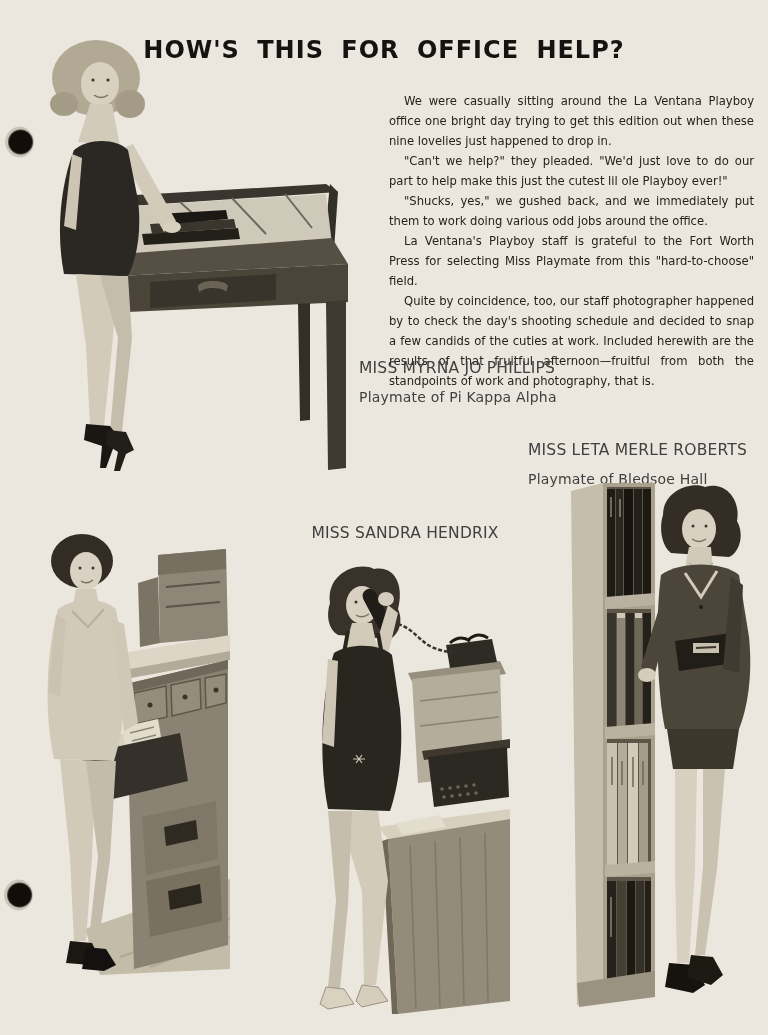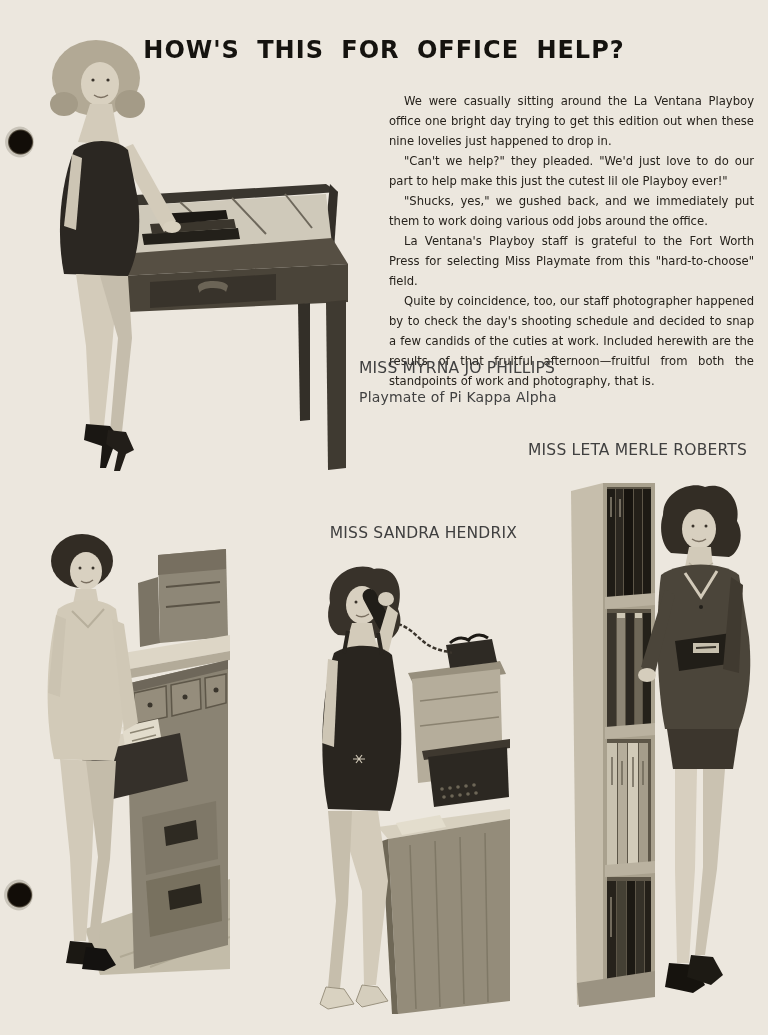--- a/index.html
+++ b/index.html
@@ -27,21 +27,21 @@
     font-size:11.6px; line-height:20px; text-align:justify;
     color:#26221c;
   }
   .intro p { margin:0; text-indent:15px; }
 
   .caption { position:absolute; line-height:1.12; color:#404040; letter-spacing:0.2px; }
   .cap-name  { display:block; font-size:15.5px; }
   .cap-affil { display:block; font-size:14px; margin-top:13px; }
   .cap-myrna   { left:359px; top:360px; }
   .cap-leta    { left:528px; top:442px; width:224px; text-align:left; }
-  .cap-sandra  { left:293px; top:525px; width:224px; text-align:right; }
+  .cap-sandra  { left:293px; top:525px; width:224px; text-align:center; }
   .cap-shirley { left:48px;  top:977px; }
 
   figure.photo { position:absolute; margin:0; padding:0; }
   figure.photo svg { display:block; }
   .photo-myrna   { left:30px;  top:38px;  }
   .photo-shirley { left:30px;  top:527px; }
   .photo-sandra  { left:300px; top:561px; }
   .photo-leta    { left:563px; top:477px; }
 </style>
 </head>
@@ -103,20 +103,21 @@
     </svg>
   </figure>
 
   <div class="caption cap-myrna">
     <span class="cap-name">MISS MYRNA JO PHILLIPS</span>
     <span class="cap-affil">Playmate of Pi Kappa Alpha</span>
   </div>
 
   <div class="caption cap-leta">
     <span class="cap-name">MISS LETA MERLE ROBERTS</span>
+    <span class="cap-affil">Playmate of Bledsoe Hall</span>
   </div>
 
   <div class="caption cap-sandra">
     <span class="cap-name">MISS SANDRA HENDRIX</span>
   </div>
 
   <figure class="photo photo-shirley" role="img" aria-label="Short-haired woman in a light swimsuit pulling papers from an open file-cabinet drawer">
     <svg width="200" height="448" viewBox="0 0 200 448">
 
       <polygon points="55,402 200,352 200,442 70,448" fill="#c3bca9"></polygon>

